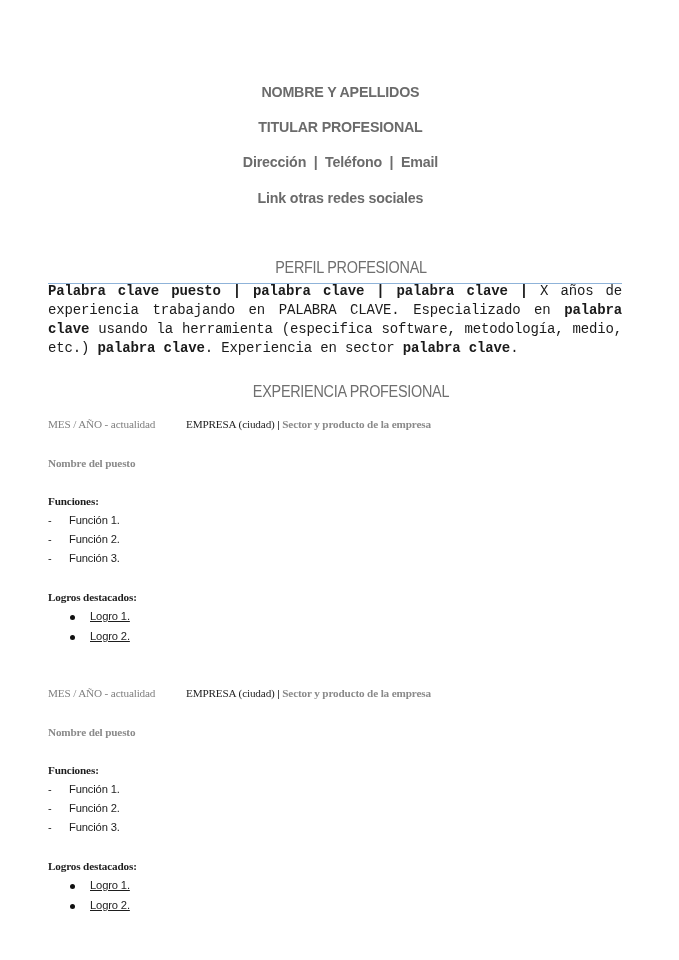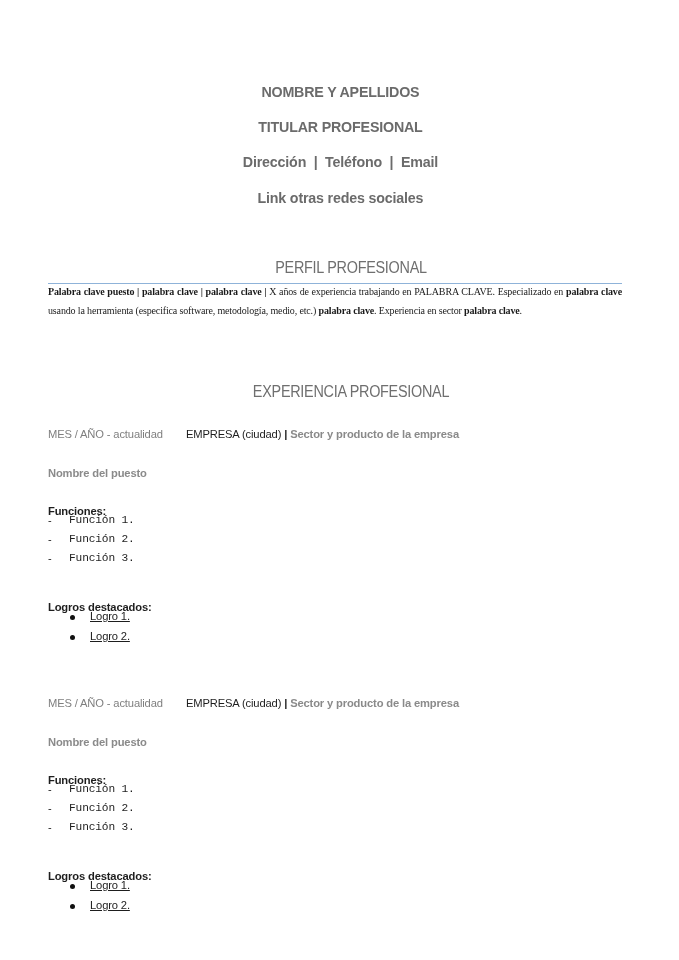--- a/index.html
+++ b/index.html
@@ -13,31 +13,31 @@
     }
     .section-title {
       position: absolute; left: 0; width: 702px; text-align: center;
       font-family: "Liberation Sans", sans-serif; font-size: 16px;
       color: #6f6f6f; letter-spacing: -0.3px;
       transform: scaleX(0.9); transform-origin: 351px 0;
     }
     .rule { position: absolute; left: 48px; width: 574px; height: 1px; background: #8fb3d9; }
     .body-text {
       position: absolute; left: 48px; width: 574px;
-      font-family: Liberation Serif, serif; font-size: 10px;
+      font-family: Liberation Mono, monospace; font-size: 14px;
       color: #1a1a1a; line-height: 19px; text-align: justify;
       letter-spacing: -0.15px;
     }
-    .line { position: absolute; font-family: Liberation Sans, sans-serif; font-size: 11.2px; letter-spacing: -0.15px; white-space: nowrap; margin-top: 10px; }
+    .line { position: absolute; font-family: Liberation Serif, serif; font-size: 11.2px; letter-spacing: -0.15px; white-space: nowrap; }
     .gray { color: #7f7f7f; }
     .dark { color: #1e1e1e; }
     .bold { font-weight: bold; }
     .sector { color: #8a8a8a; font-weight: bold; }
     .dash { position: absolute; left: 48px; font-family: "Liberation Sans", sans-serif; font-size: 11px; color: #222; }
-    .func { position: absolute; left: 69px; font-family: Liberation Mono, monospace; font-size: 11.2px; color: #1e1e1e; letter-spacing: -0.15px; }
+    .func { position: absolute; left: 69px; font-family: Liberation Sans, sans-serif; font-size: 11.2px; color: #1e1e1e; letter-spacing: -0.15px; }
     .bullet { position: absolute; left: 70px; width: 5px; height: 5px; border-radius: 50%; background: #111; }
     .logro { position: absolute; left: 90px; font-family: "Liberation Sans", sans-serif; font-size: 11.2px; color: #1e1e1e; letter-spacing: -0.15px; text-decoration: underline; }
   </style>
 </head>
 <body>
 
 <div class="page">
 
   <div class="header-line" style="top:83px;">NOMBRE Y APELLIDOS</div>
   <div class="header-line" style="top:118px;">TITULAR PROFESIONAL</div>

